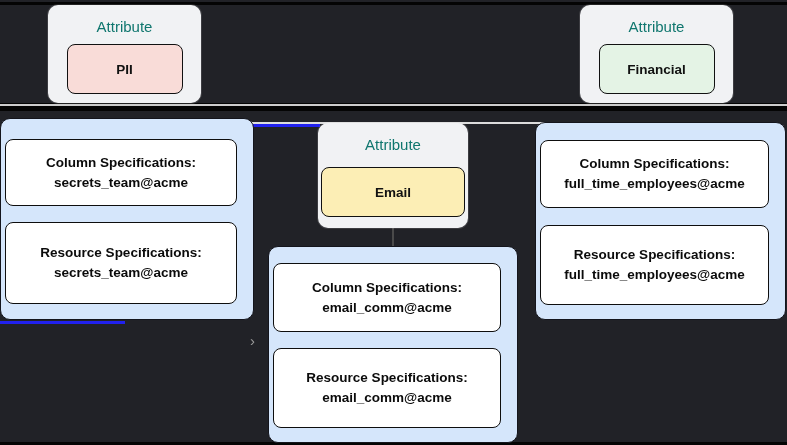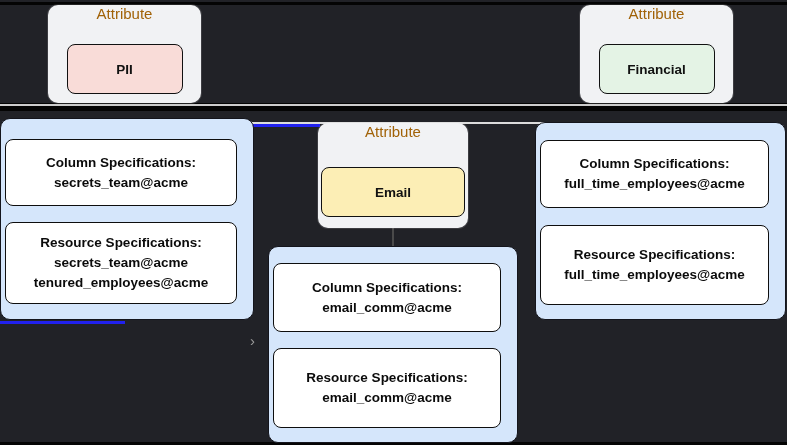--- a/index.html
+++ b/index.html
@@ -27,21 +27,21 @@
 
   
   .attr-node{
     position:absolute;background:#f1f2f4;border-radius:10px;z-index:6;
     box-shadow:0 0 0 1px rgba(255,255,255,0.12);
   }
   #attr-pii{left:48px;top:5px;width:153px;height:98px;}
   #attr-financial{left:580px;top:5px;width:153px;height:98px;}
   #attr-email{left:318px;top:123px;width:150px;height:105px;}
   .attr-title{
-    margin-top:0;text-align:center;font-size:15px;color:#a16207;font-weight:400;
+    margin-top:13px;text-align:center;font-size:15px;color:#0f766e;font-weight:400;
   }
   .badge{
     position:absolute;left:50%;transform:translateX(-50%);
     border:1.8px solid #111;border-radius:8px;
     display:flex;align-items:center;justify-content:center;
     font-weight:bold;font-size:13.5px;color:#111;box-sizing:border-box;
   }
   #attr-pii .badge, #attr-financial .badge{top:39px;width:116px;height:50px;}
   #attr-email .badge{top:44px;width:144px;height:50px;}
 
@@ -101,21 +101,20 @@
   </div>
 
   <div class="group" id="group-left" style="background: rgb(213, 230, 251);">
     <div class="spec-box spec-col">
       <span class="spec-line">Column Specifications:</span>
       <span class="spec-line">secrets_team@acme</span>
     </div>
     <div class="spec-box spec-res">
       <span class="spec-line">Resource Specifications:</span>
       <span class="spec-line">secrets_team@acme</span>
-      <span class="spec-line">tenured_employees@acme</span>
     </div>
   </div>
 
   <div class="group" id="group-email" style="background: rgb(213, 230, 251);">
     <div class="spec-box spec-col">
       <span class="spec-line">Column Specifications:</span>
       <span class="spec-line">email_comm@acme</span>
     </div>
     <div class="spec-box spec-res">
       <span class="spec-line">Resource Specifications:</span>

